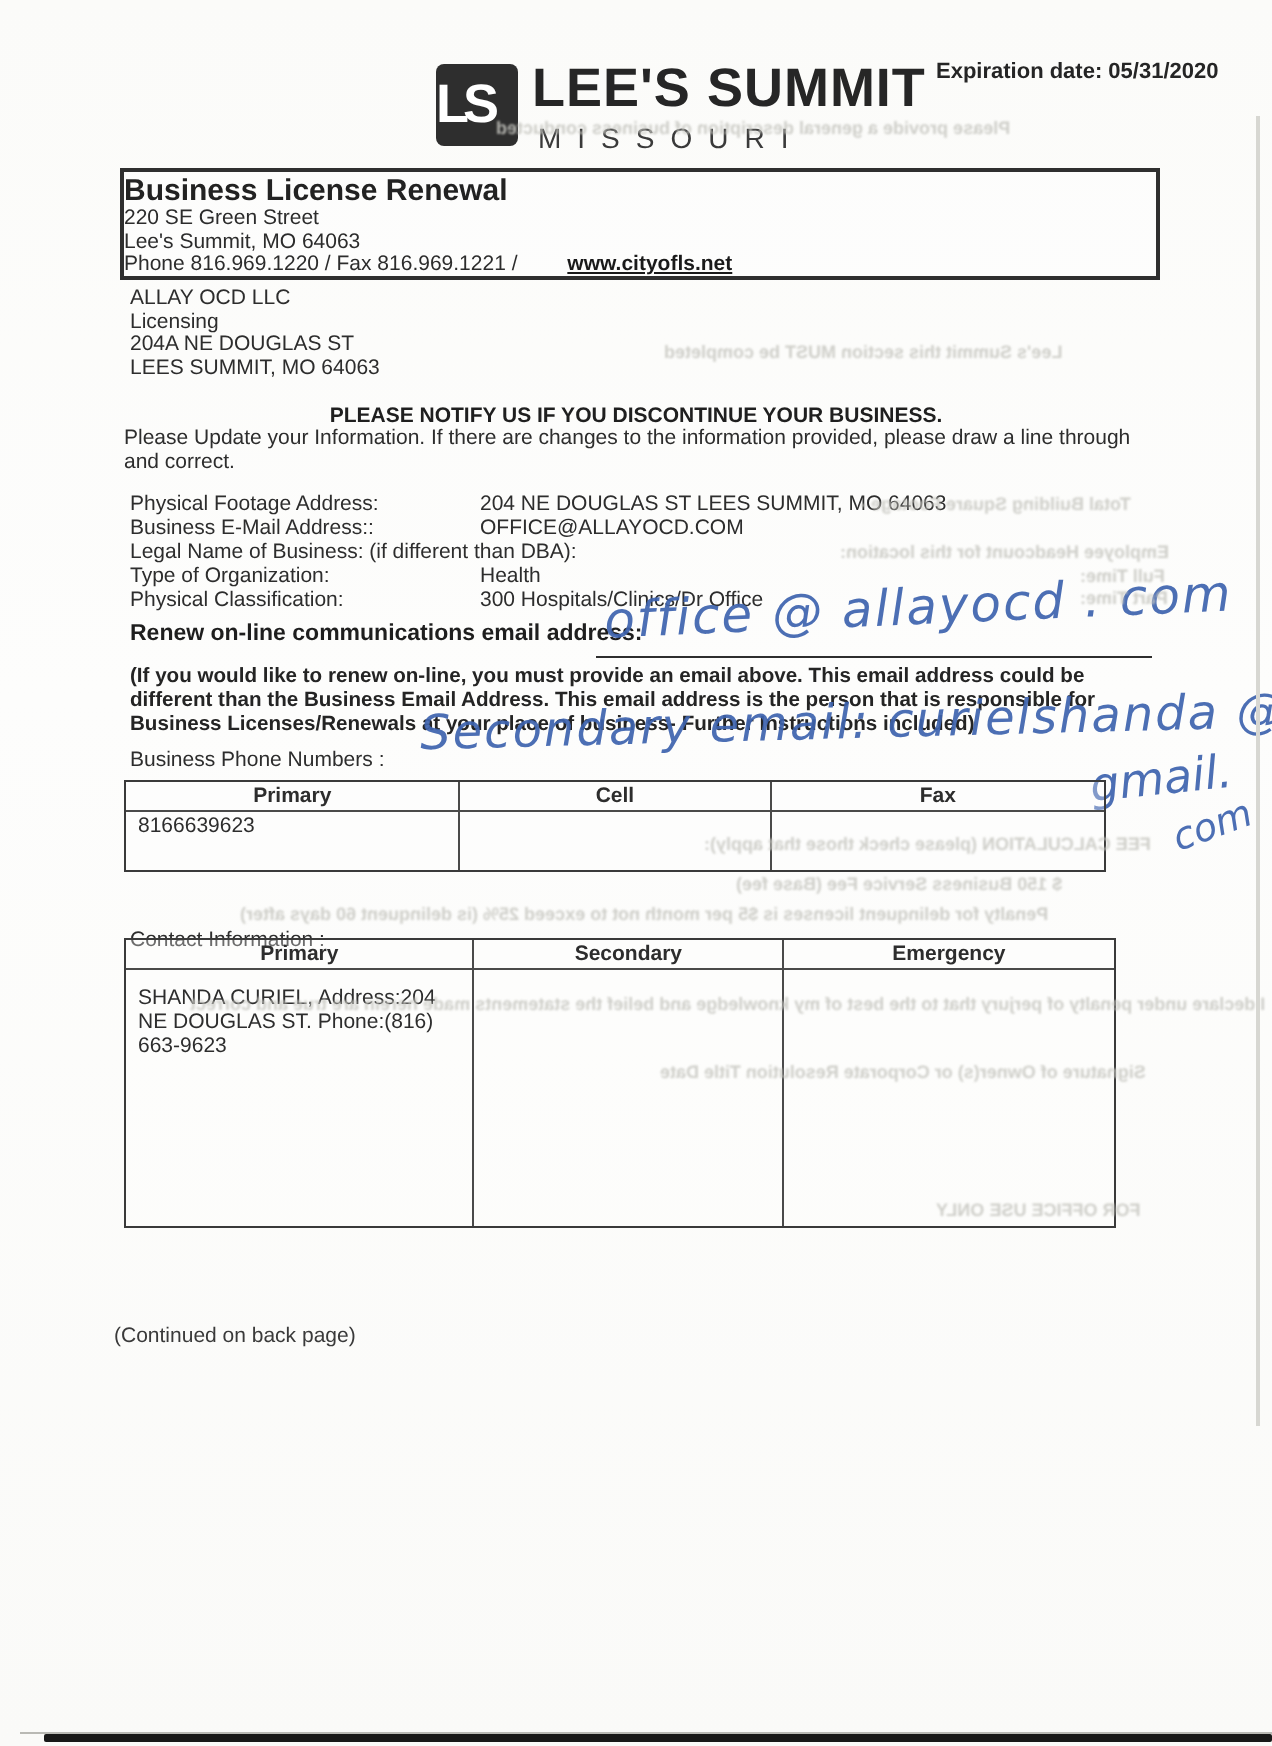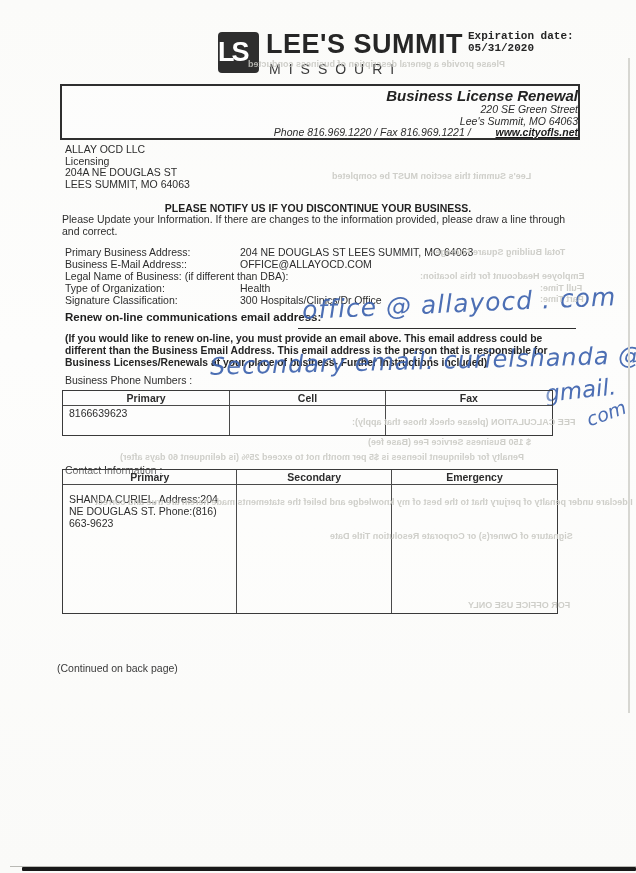--- a/index.html
+++ b/index.html
@@ -14,23 +14,23 @@
   
   .scan-edge-bottom{left:22px;right:0;bottom:2px;height:4px;background:#181818;border-radius:1px;}
   .scan-edge-bottom2{left:10px;right:0;bottom:6px;height:1px;background:#b9b9b4;}
   .scan-edge-right{top:58px;bottom:160px;right:6px;width:2px;background:#d7d7d2;}
   
   .logo-box{left:218px;top:32px;width:41px;height:41px;background:#2e2e2e;border-radius:4px;
     color:#fff;font-weight:bold;font-size:27px;letter-spacing:-3px;
     display:flex;align-items:center;justify-content:flex-start;}
   .brand-name{left:266px;top:29px;font-size:27px;font-weight:bold;color:#262626;letter-spacing:.5px;}
   .brand-state{left:269px;top:61px;font-size:14px;color:#3a3a3a;letter-spacing:8px;}
-  .expiration{left:468px;top:30px;font-size:11px;font-weight:bold;color:#252525;font-family:Liberation Mono, monospace;}
+  .expiration{left:468px;top:30px;font-size:11px;font-weight:bold;color:#252525;}
   
-  .title-box{left:60px;top:84px;width:516px;height:52px;border:2px solid #2f2f2f;background:rgba(255,255,255,.35);text-align:right;font-style:italic;}
+  .title-box{left:60px;top:84px;width:516px;height:52px;border:2px solid #2f2f2f;background:rgba(255,255,255,.35);text-align:left;}
   .title-box .t{font-size:15px;font-weight:bold;margin-top:1px;color:#222;}
   .title-box .l{font-size:10.5px;line-height:11.5px;color:#2c2c2c;}
   .title-box a{color:#1a1a1a;text-decoration:underline;font-weight:bold;padding-left:22px;}
   
   .addressee{left:65px;top:144px;font-size:10.5px;line-height:11.5px;color:#2d2d2d;}
   
   .notice-head{left:60px;top:202px;width:516px;text-align:center;font-size:10.5px;font-weight:bold;color:#1f1f1f;}
   .notice-body{left:62px;top:214px;width:512px;font-size:10.5px;line-height:11.5px;color:#2d2d2d;}
   
   .fields{left:65px;top:246px;font-size:10.5px;line-height:12px;color:#2d2d2d;width:520px;}
@@ -95,25 +95,25 @@
     <div>ALLAY OCD LLC</div>
     <div>Licensing</div>
     <div>204A NE DOUGLAS ST</div>
     <div>LEES SUMMIT, MO  64063</div>
   </div>
 
   <div class="abs notice-head">PLEASE NOTIFY US IF YOU DISCONTINUE YOUR BUSINESS.</div>
   <div class="abs notice-body">Please Update your Information. If there are changes to the information provided, please draw a line through and correct.</div>
 
   <div class="abs fields">
-    <div><span class="lbl">Primary Business Address:</span><span>204  NE DOUGLAS ST  LEES SUMMIT, MO 64063</span></div>
+    <div><span class="lbl">Physical Footage Address:</span><span>204  NE DOUGLAS ST  LEES SUMMIT, MO 64063</span></div>
     <div><span class="lbl">Business E-Mail Address::</span><span>OFFICE@ALLAYOCD.COM</span></div>
     <div><span>Legal Name of Business: (if different than DBA):</span><span></span></div>
     <div><span class="lbl">Type of Organization:</span><span>Health</span></div>
-    <div><span class="lbl">Signature Classification:</span><span>300 Hospitals/Clinics/Dr Office</span></div>
+    <div><span class="lbl">Physical Classification:</span><span>300 Hospitals/Clinics/Dr Office</span></div>
   </div>
 
   <div class="abs renew-label">Renew on-line communications email address:</div>
   <div class="abs renew-line"></div>
   <div class="abs hw hw-office">office @ allayocd . com</div>
   <div class="abs renew-disclaimer">(If you would like to renew on-line, you must provide an email above.  This email address could be different than the Business Email Address.  This email address is the person that is responsible for Business Licenses/Renewals at your place of business- Further Instructions included)</div>
 
   <div class="abs hw hw-sec1">Secondary email: curielshanda @</div>
   <div class="abs hw hw-sec2">gmail.</div>
   <div class="abs hw hw-sec3">com</div>

